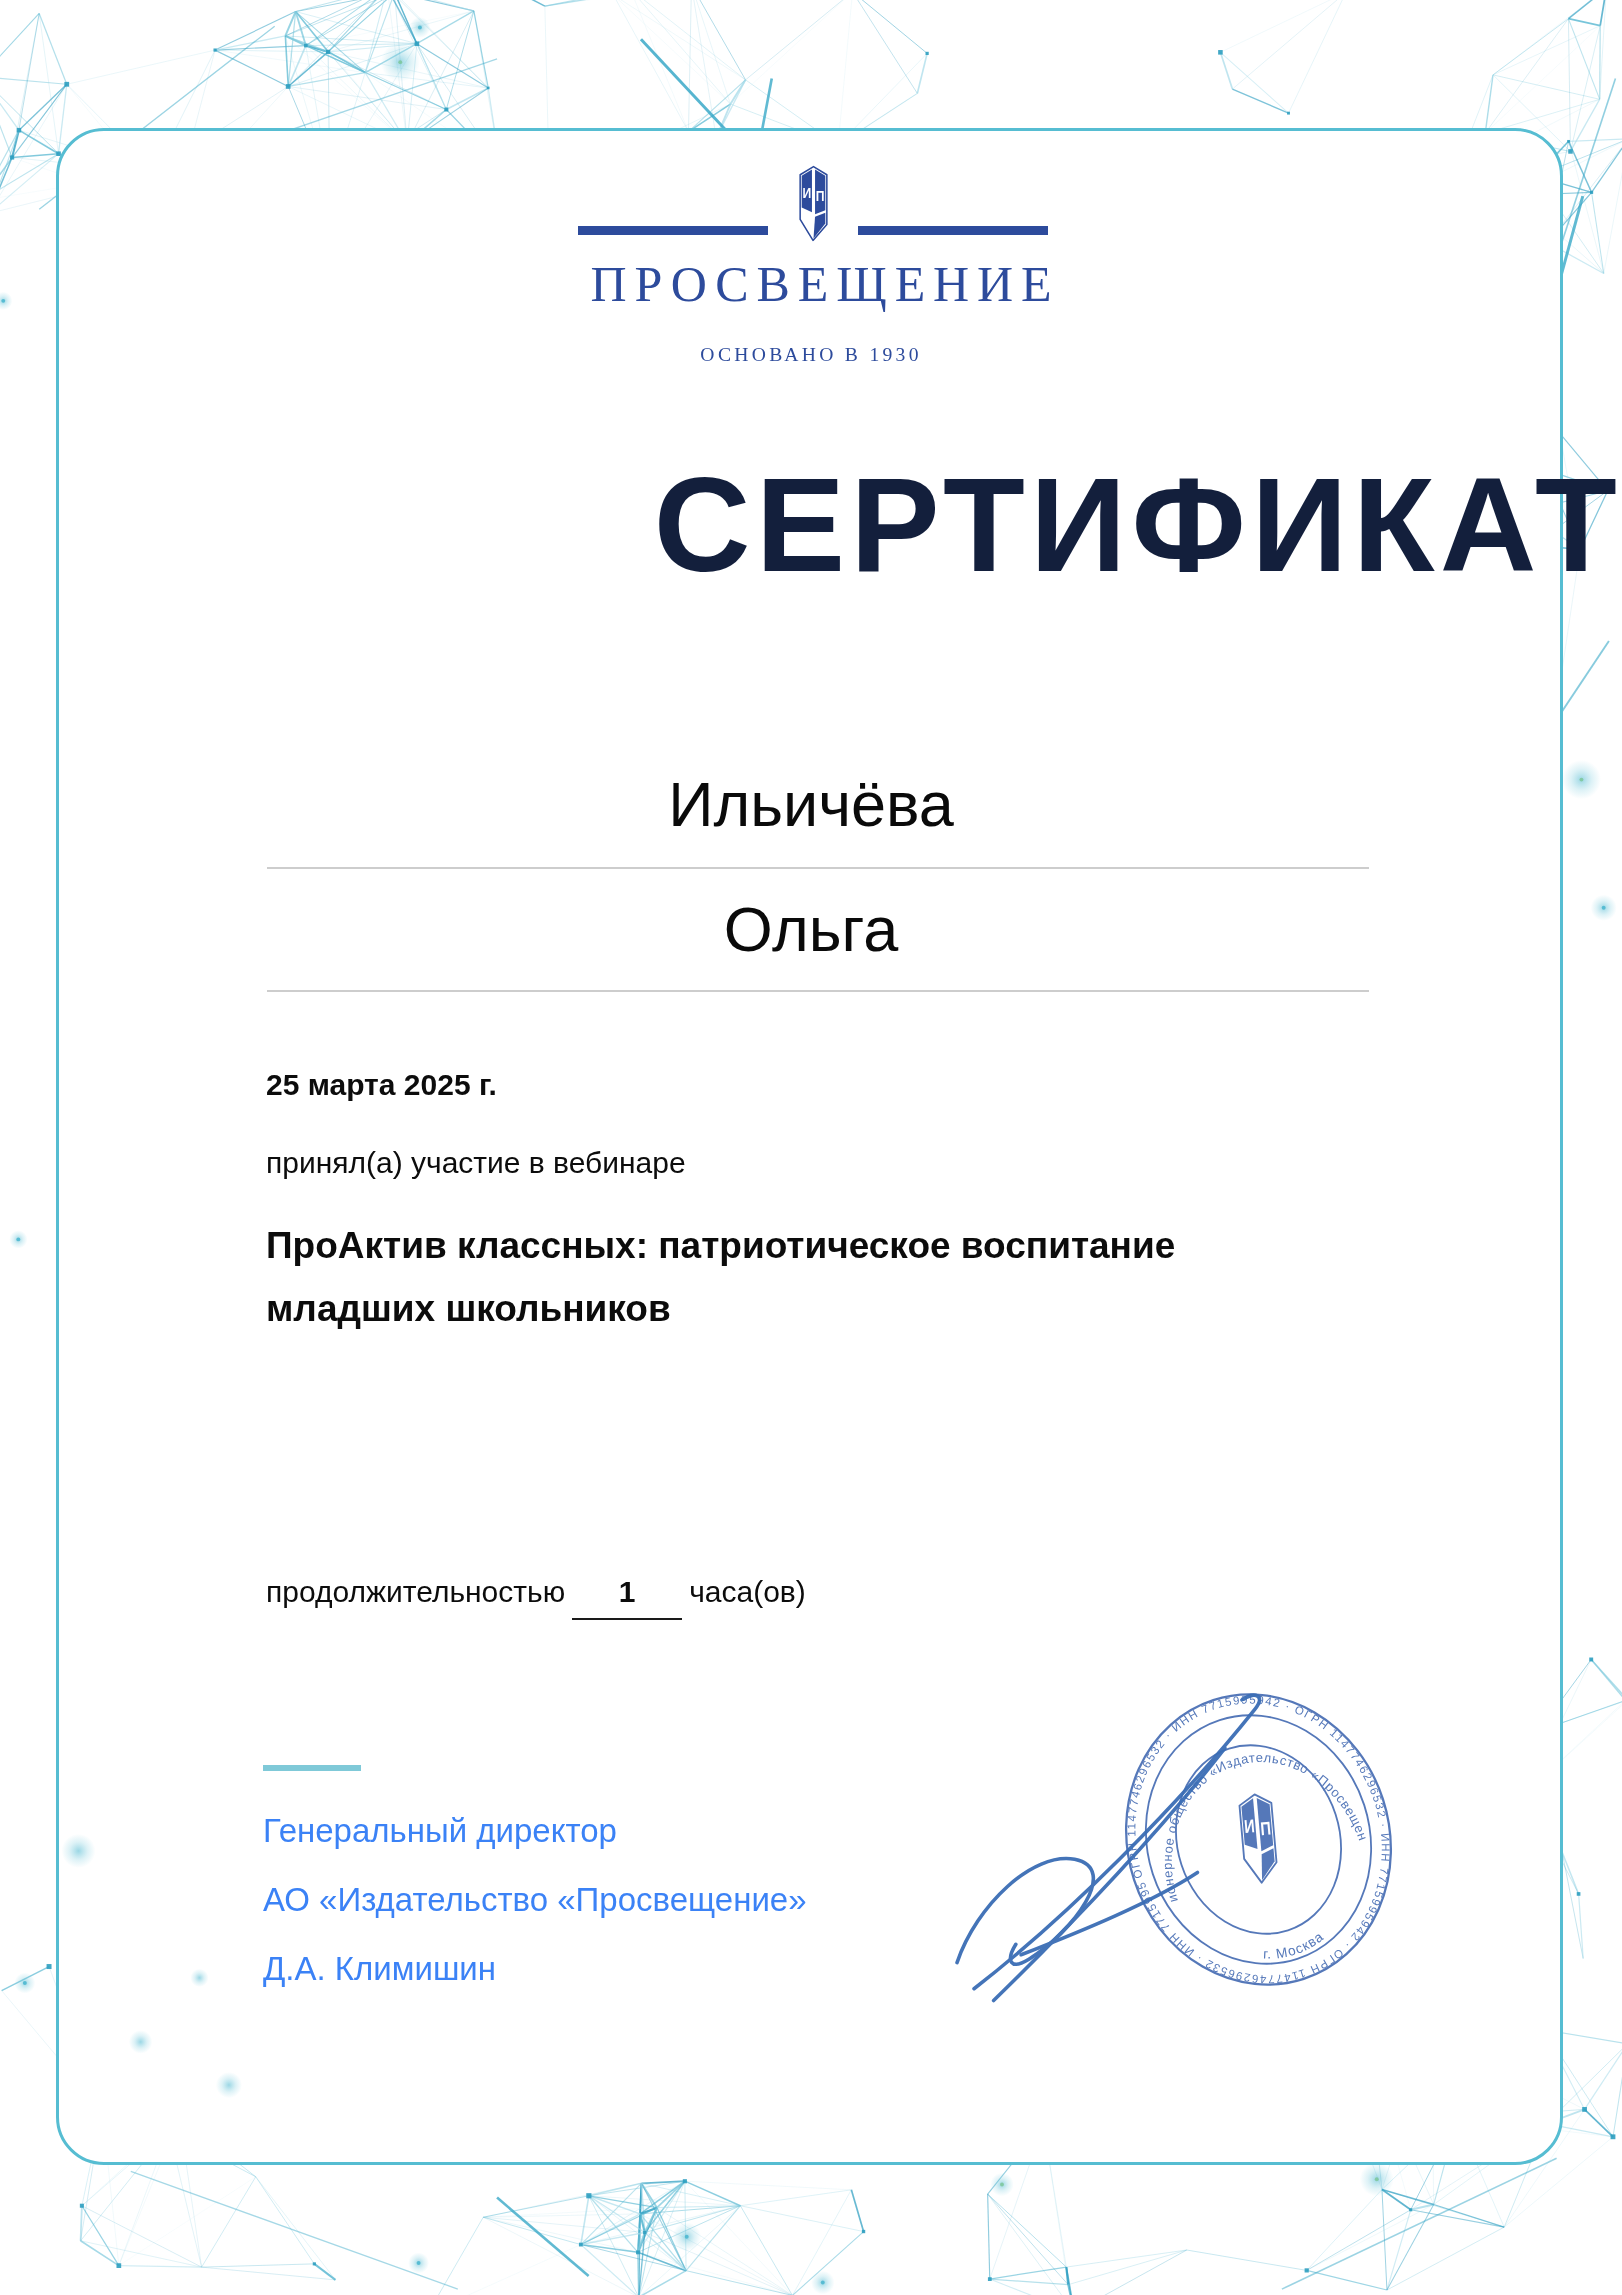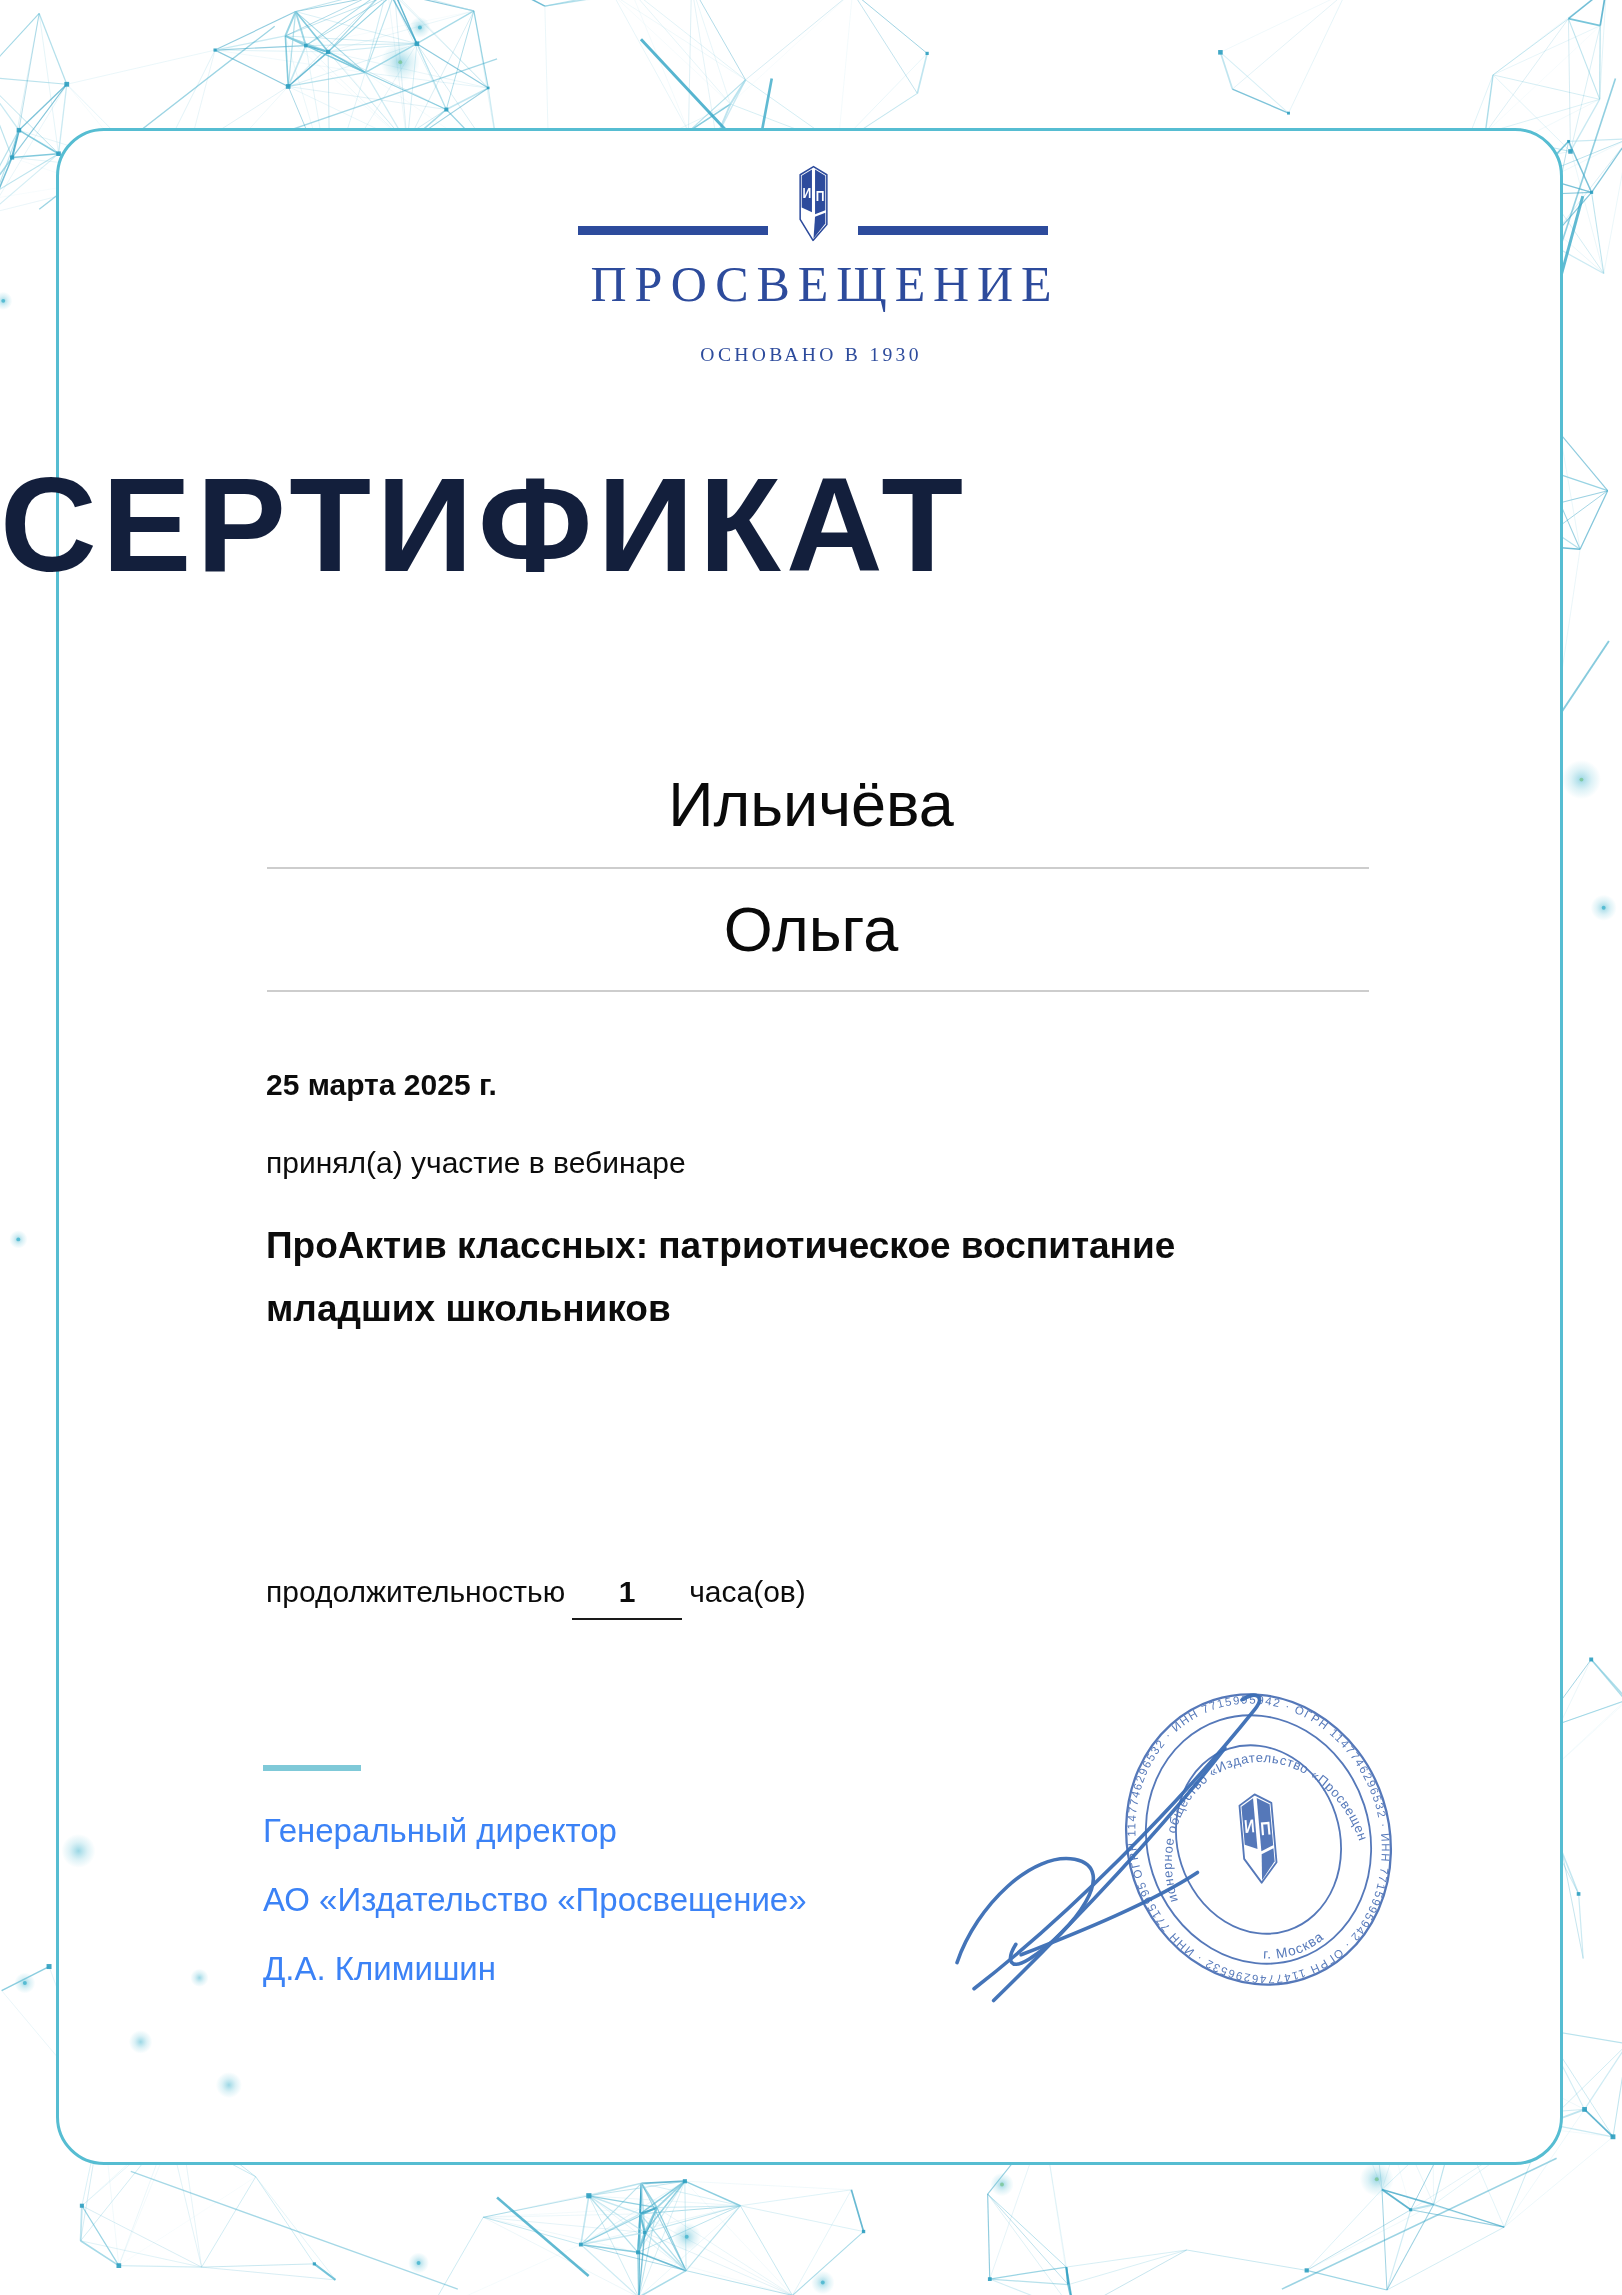--- a/index.html
+++ b/index.html
@@ -14,21 +14,21 @@
   
   .logo-bar{position:absolute;height:8.5px;background:#2d4b9c;top:226px;}
   .bar-left{left:578px;width:190px;}
   .bar-right{left:858px;width:190px;}
   .brand{position:absolute;left:0;right:0;top:255px;text-align:center;
          font-family:"Liberation Serif",serif;font-size:50px;letter-spacing:7.9px;
          color:#2d4b9c;font-weight:500;padding-left:28px;}
   .established{position:absolute;left:0;right:0;top:315px;text-align:center;
          font-family:"Liberation Serif",serif;font-size:19.6px;letter-spacing:3.3px;color:#2d4b9c;margin-top:29px;}
   
-  .cert-title{position:absolute;left:0;right:0;top:458px;text-align:left;
+  .cert-title{position:absolute;left:0;right:0;top:458px;text-align:right;
          font-size:134px;font-weight:bold;letter-spacing:5.2px;color:#131f3c;line-height:1;}
   
   .name-line{position:absolute;left:0;right:0;text-align:center;font-size:63px;color:#0a0a0a;line-height:1;}
   .name-last{top:773px;}
   .name-first{top:898px;}
   .rule{position:absolute;left:267px;width:1102px;height:2px;background:#cdcdcd;}
   .rule-1{top:867px;}
   .rule-2{top:990px;}
   
   .info{position:absolute;left:266px;color:#0c0c0c;}

